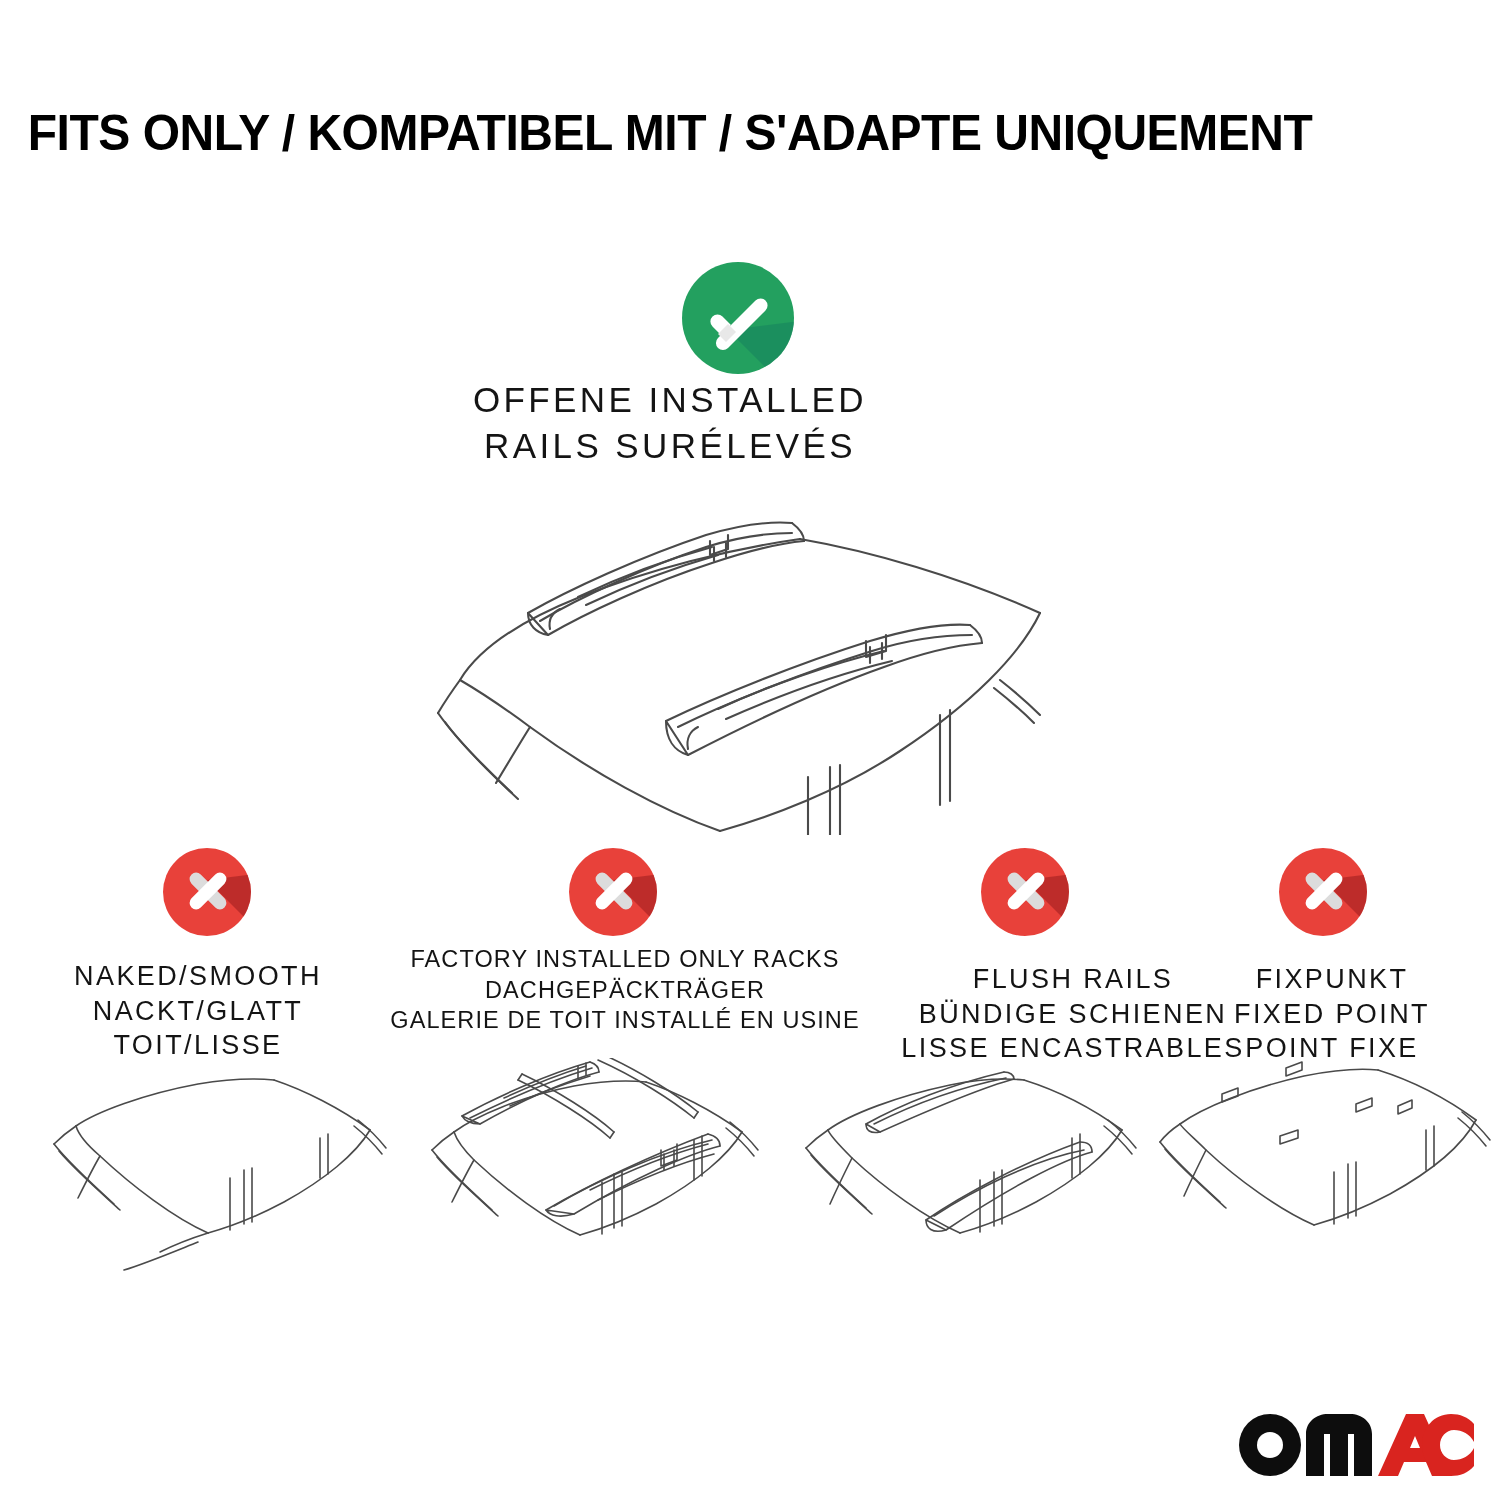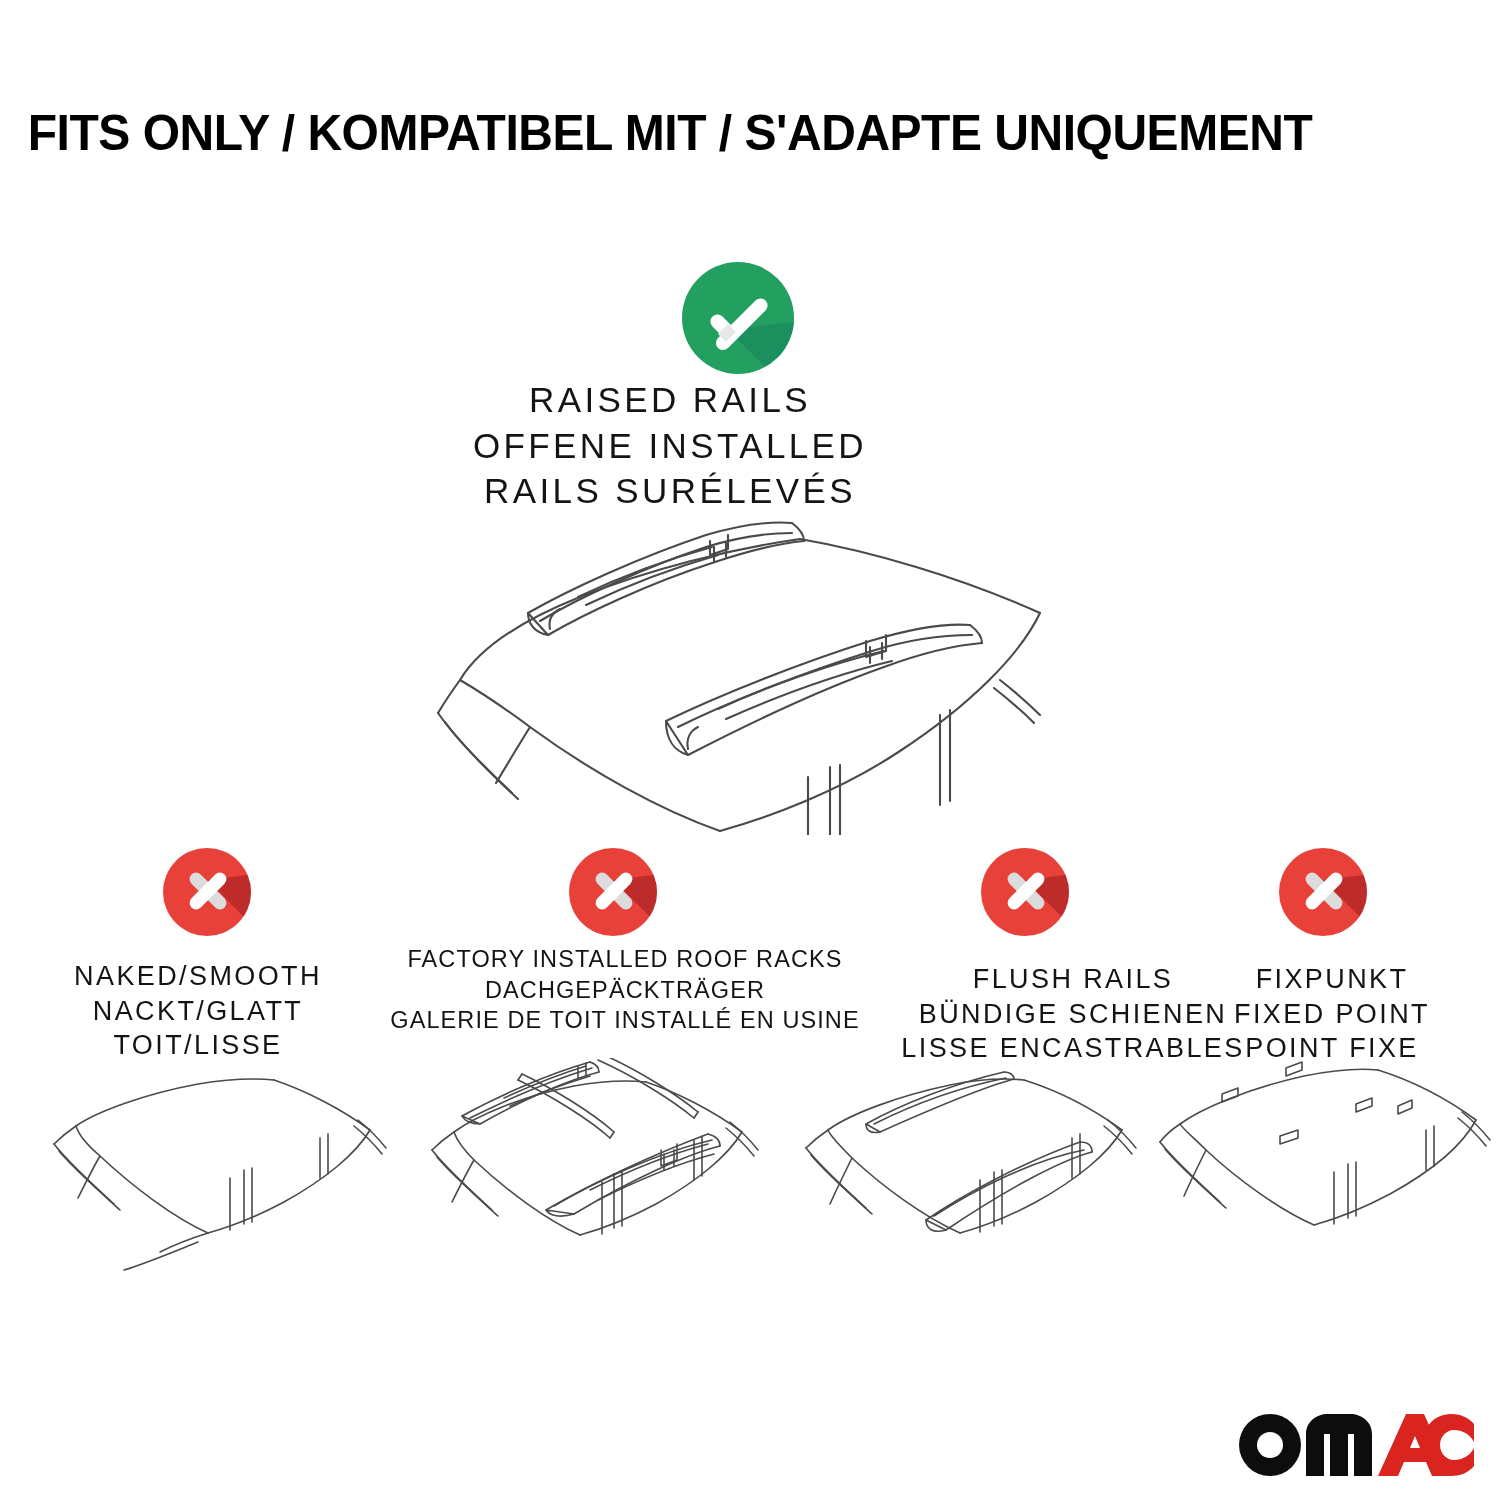--- a/index.html
+++ b/index.html
@@ -92,21 +92,20 @@
         <path d="M52 68 L62 78 L148 164 L148 56 Z" fill="#16825c" opacity="0.55"></path>
       </g>
       <path d="M38 56 L44 50 L55 61 L55 72 L47 72 Z" fill="#dcdcdc" opacity="0"></path>
       <path d="M36.5 54.5 a7 7 0 0 1 10 0 L55 63 L55 63 L45 73 L36.5 64.5 a7 7 0 0 1 0 -10 Z" fill="#ffffff"></path>
       <path d="M79.5 38.5 a7 7 0 0 1 10 10 L52 86 a7 7 0 0 1 -10 -10 Z" fill="#ffffff"></path>
       <path d="M52 62 L60 70 L50 80 L42 72 Z" fill="#e8e8e8"></path>
     </svg>
   </div>
 
   <div class="hero-label">
-    <span class="ln">RAISED RAILS</span>
     <span class="ln">OFFENE INSTALLED</span>
     <span class="ln">RAILS SURÉLEVÉS</span>
   </div>
 
   <div class="illu" style="left:400px;top:505px;width:700px;height:330px;">
     <svg width="700" height="330" viewBox="0 0 700 330" fill="none" stroke="#4a4a4a" stroke-width="2.1" stroke-linecap="round" stroke-linejoin="round">
 
       <path d="M60 175 C75 150 110 120 180 92 C250 64 330 44 400 34"></path>
       <path d="M400 34 C470 46 560 72 640 108"></path>
       <path d="M640 108 C620 150 570 200 500 246 C440 286 370 312 320 326"></path>
@@ -209,21 +208,21 @@
       <circle cx="47" cy="44" r="44" fill="#e8413a"></circle>
       <g clip-path="url(#clipR2)">
         <path d="M47 32 L59 44 L112 97 L112 24 Z" fill="#a32020" opacity="0.62"></path>
       </g>
       <path d="M31.5 26.5 a6.5 6.5 0 0 1 9.2 0 L64.5 50.3 a6.5 6.5 0 0 1 -9.2 9.2 L31.5 35.7 a6.5 6.5 0 0 1 0 -9.2 Z" fill="#dcdcdc"></path>
       <path d="M64.5 26.5 a6.5 6.5 0 0 1 0 9.2 L40.7 59.5 a6.5 6.5 0 0 1 -9.2 -9.2 L55.3 26.5 a6.5 6.5 0 0 1 9.2 0 Z" fill="#ffffff"></path>
     </svg>
   </div>
 
   <div class="label small" style="left:390px;top:944px;width:470px;">
-    <span class="ln">FACTORY INSTALLED ROOF RACKS</span>
+    <span class="ln">FACTORY INSTALLED ONLY RACKS</span>
     <span class="ln">DACHGEPÄCKTRÄGER</span>
     <span class="ln">GALERIE DE TOIT INSTALLÉ EN USINE</span>
   </div>
 
   <div class="illu" style="left:418px;top:1058px;width:360px;height:230px;">
     <svg width="360" height="230" viewBox="0 0 360 230" fill="none" stroke="#4a4a4a" stroke-width="1.6" stroke-linecap="round" stroke-linejoin="round">
 
       <path d="M36 74 C58 58 104 38 156 28 C184 23 208 22 228 24"></path>
       <path d="M228 24 C258 34 294 52 324 74"></path>
       <path d="M324 74 C310 98 278 124 238 146 C208 162 180 172 162 177"></path>

